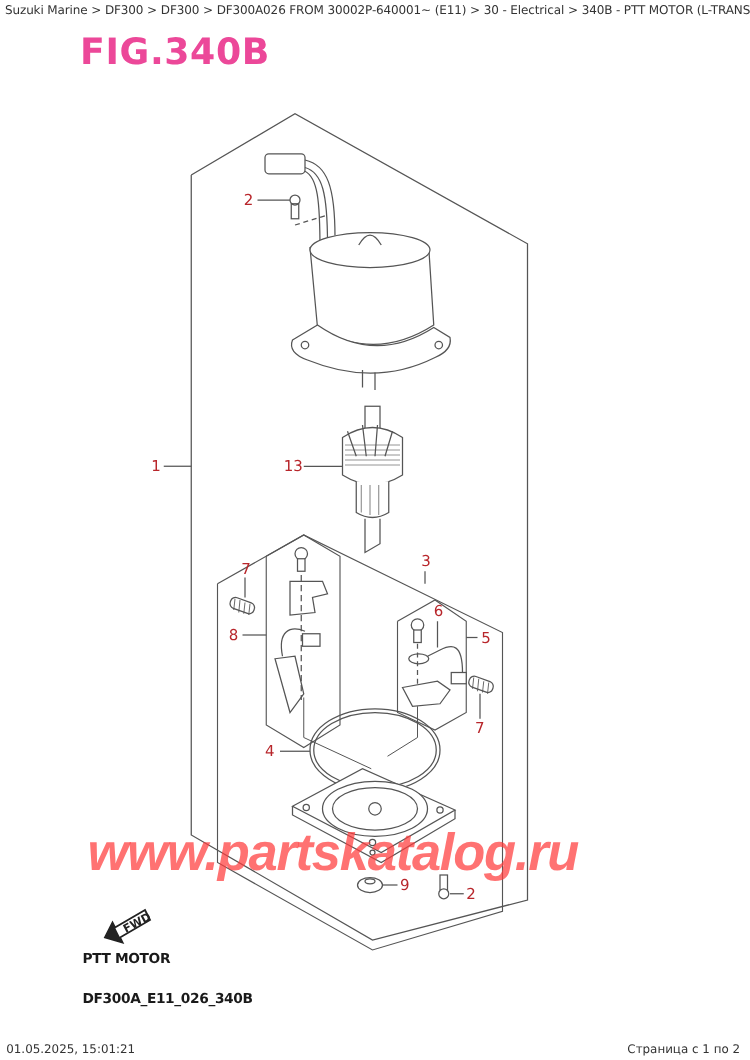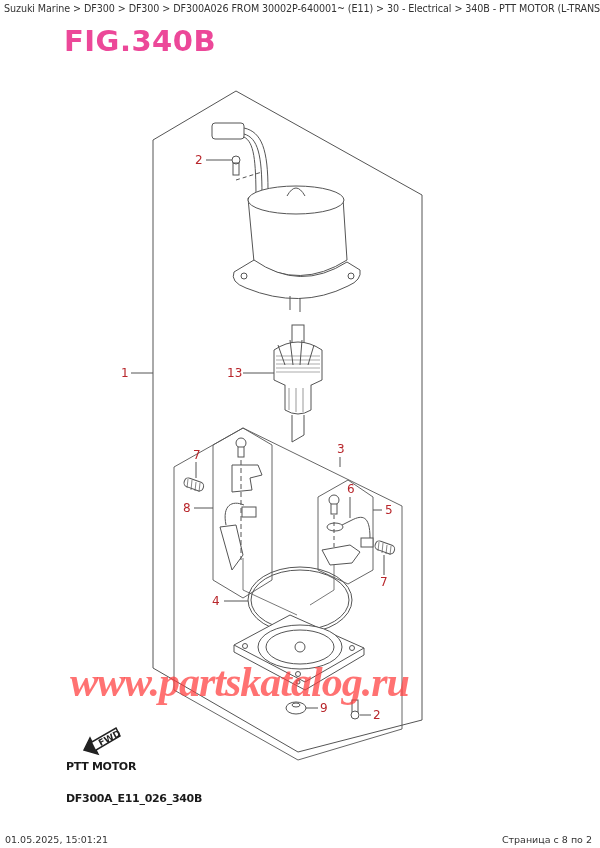--- a/index.html
+++ b/index.html
@@ -3,21 +3,21 @@
 <meta charset="utf-8">
 <style>
   html, body { margin: 0; padding: 0; background: #ffffff; }
   body { width: 600px; height: 848px; position: relative; overflow: hidden; font-family: "DejaVu Sans", sans-serif; color: #222; }
   .breadcrumb { position: absolute; left: 4px; top: 3px; font-size: 9.6px; color: #333; white-space: nowrap; letter-spacing: -0.1px; }
   .breadcrumb .crumb { cursor: pointer; }
   .breadcrumb .sep { margin: 0 3px; }
   .fig-title { position: absolute; left: 64px; top: 24px; font-size: 29px; font-weight: bold; color: #ec4899; letter-spacing: 0.5px; }
   .diagram { position: absolute; left: 0; top: 0; width: 600px; height: 848px; }
   .callout { position: absolute; font-size: 12px; color: #b8262b; font-family: "DejaVu Sans", sans-serif; line-height: 1; }
-  .watermark { position: absolute; left: 70px; top: 658px; font-family: Liberation Serif, serif; font-weight: bold; font-style: italic; font-size: 42px; color: rgba(255, 60, 60, 0.72); letter-spacing: -1px; white-space: nowrap; }
+  .watermark { position: absolute; left: 70px; top: 658px; font-family: Liberation Sans, sans-serif; font-weight: bold; font-style: italic; font-size: 42px; color: rgba(255, 60, 60, 0.72); letter-spacing: -1px; white-space: nowrap; }
   .fig-code { position: absolute; left: 66px; top: 792px; font-size: 11px; font-weight: bold; color: #1a1a1a; letter-spacing: -0.3px; }
   .fig-name { position: absolute; left: 66px; top: 760px; font-size: 11px; font-weight: bold; color: #1a1a1a; letter-spacing: -0.3px; }
   .timestamp { position: absolute; left: 5px; top: 834px; font-size: 9.5px; color: #333; }
   .page-info { position: absolute; right: 8px; top: 834px; font-size: 9.5px; color: #333; }
   .fwd { position: absolute; left: 82px; top: 720px; }
 </style>
 </head>
 <body>
 
 <div class="breadcrumb">
@@ -132,13 +132,13 @@
 <svg class="fwd" width="40" height="36" viewBox="0 0 40 36" xmlns="http://www.w3.org/2000/svg">
   <polygon points="2,30 8,18 10,22 34,8 38,16 14,30 16,34" fill="#fff" stroke="#222" stroke-width="1.5"></polygon>
   <polygon points="2,30 8,18 10,22 14,30 16,34" fill="#222"></polygon>
   <text x="16" y="24" font-size="9" font-family="DejaVu Sans, sans-serif" font-weight="bold" fill="#222" transform="rotate(-28 22 20)">FWD</text>
 </svg>
 
 <div class="fig-code">DF300A_E11_026_340B</div>
 <div class="fig-name">PTT MOTOR</div>
 
 <div class="timestamp">01.05.2025, 15:01:21</div>
-<div class="page-info">Страница с 8 по 2</div>
+<div class="page-info">Страница с 1 по 2</div>
 
 </body></html>

